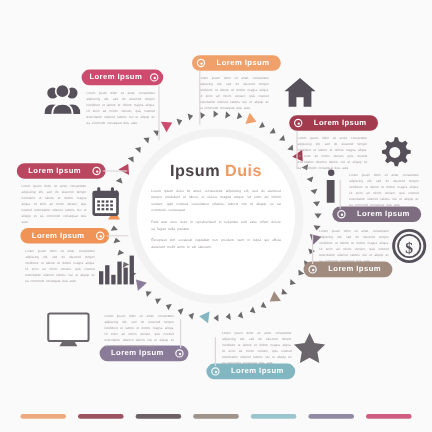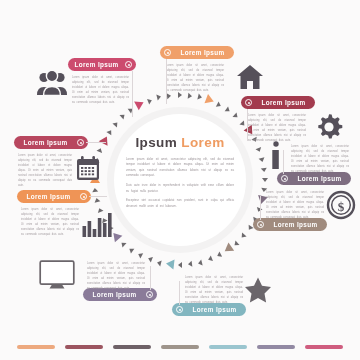--- a/index.html
+++ b/index.html
@@ -98,21 +98,21 @@
 <body>
 
 <div id="stage">
 
   <div class="ring-outer"></div>
   <div class="ring-inner"></div>
 
   <div class="center-content">
     <div class="center-title">
       <span>Ipsum</span>
-      <span class="accent">Lorem</span>
+      <span class="accent">Duis</span>
     </div>
     <div class="center-para">Lorem ipsum dolor sit amet, consectetur adipiscing elit, sed do eiusmod tempor incididunt ut labore et dolore magna aliqua. Ut enim ad minim veniam, quis nostrud exercitation ullamco laboris nisi ut aliquip ex ea commodo consequat.</div>
     <div class="center-para">Duis aute irure dolor in reprehenderit in voluptate velit esse cillum dolore eu fugiat nulla pariatur.</div>
     <div class="center-para">Excepteur sint occaecat cupidatat non proident, sunt in culpa qui officia deserunt mollit anim id est laborum.</div>
   </div>
 
   <div id="chevron-ring">
       <div class="chev" style="border-left-color: rgb(109, 106, 109); left: 262.7px; top: 177px; transform: rotate(90deg);"></div>
       <div class="chev" style="border-left-color: rgb(109, 106, 109); left: 262.08px; top: 187.246px; transform: rotate(96.9231deg);"></div>
       <div class="bigchev" style="border-left-color: rgb(126, 109, 129); left: 258.33px; top: 194.742px; transform: rotate(103.846deg);"></div>

